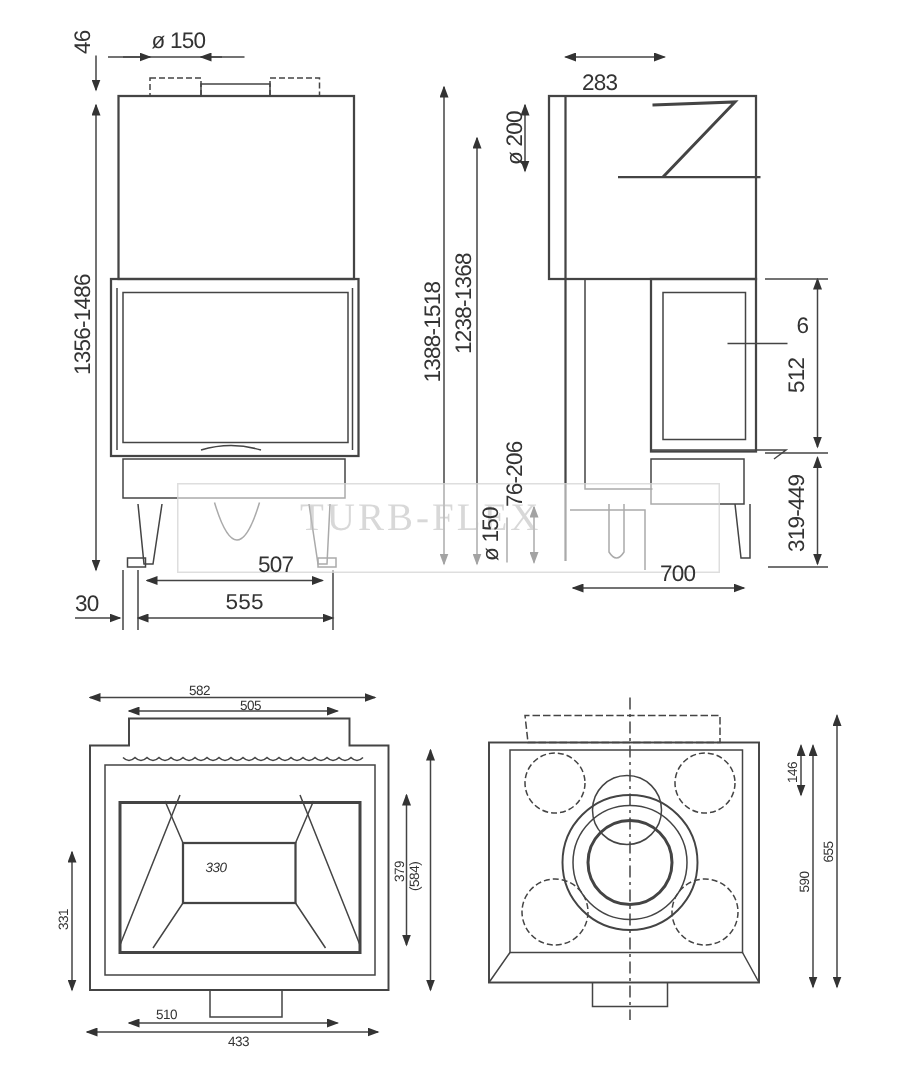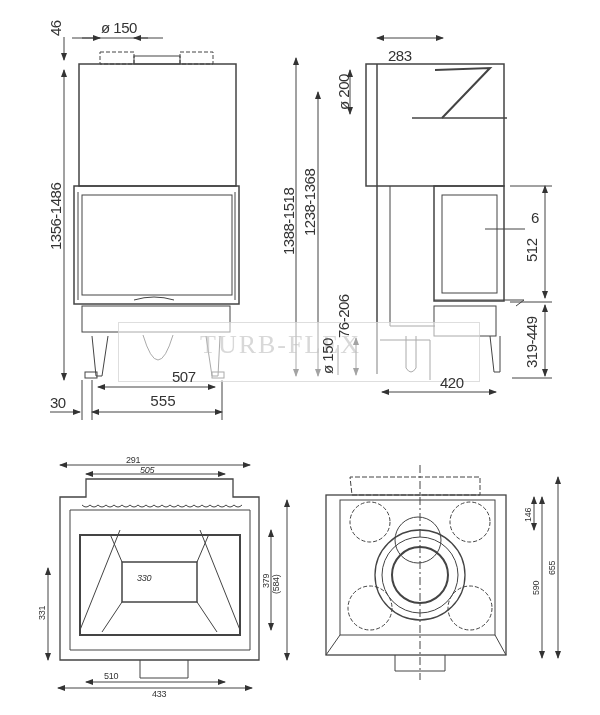--- a/index.html
+++ b/index.html
@@ -139,24 +139,24 @@
 
 <div class="lbl big" style="left:388px;top:20px;margin-top:28px;">283</div>
 <div class="lbl big rot" style="left:336px;top:110px;">ø 200</div>
 <div class="lbl big rot" style="left:281px;top:255px;">1388-1518</div>
 <div class="lbl big rot" style="left:302px;top:236px;">1238-1368</div>
 <div class="lbl big" style="left:531px;top:210px;">6</div>
 <div class="lbl big rot" style="left:524px;top:262px;">512</div>
 <div class="lbl big rot" style="left:524px;top:368px;">319-449</div>
 <div class="lbl big rot" style="left:336px;top:338px;">76-206</div>
 <div class="lbl big rot" style="left:320px;top:374px;">ø 150</div>
-<div class="lbl big" style="left:440px;top:375px;">420</div>
+<div class="lbl big" style="left:440px;top:375px;">700</div>
 
-<div class="lbl small" style="left:126px;top:456px;">291</div>
-<div class="lbl small" style="left:140px;top:466px;font-style:italic;">505</div>
+<div class="lbl small" style="left:126px;top:456px;">582</div>
+<div class="lbl small" style="left:160px;top:466px;">505</div>
 <div class="lbl small" style="left:137px;top:574px;font-style:italic;">330</div>
 <div class="lbl small rot" style="left:38px;top:620px;">331</div>
 <div class="lbl small rot" style="left:262px;top:588px;">379</div>
 <div class="lbl small rot" style="left:272px;top:594px;">(584)</div>
 <div class="lbl small" style="left:104px;top:672px;">510</div>
 <div class="lbl small" style="left:152px;top:690px;">433</div>
 
 <div class="lbl small rot" style="left:524px;top:522px;">146</div>
 <div class="lbl small rot" style="left:532px;top:595px;">590</div>
 <div class="lbl small rot" style="left:548px;top:575px;">655</div>

